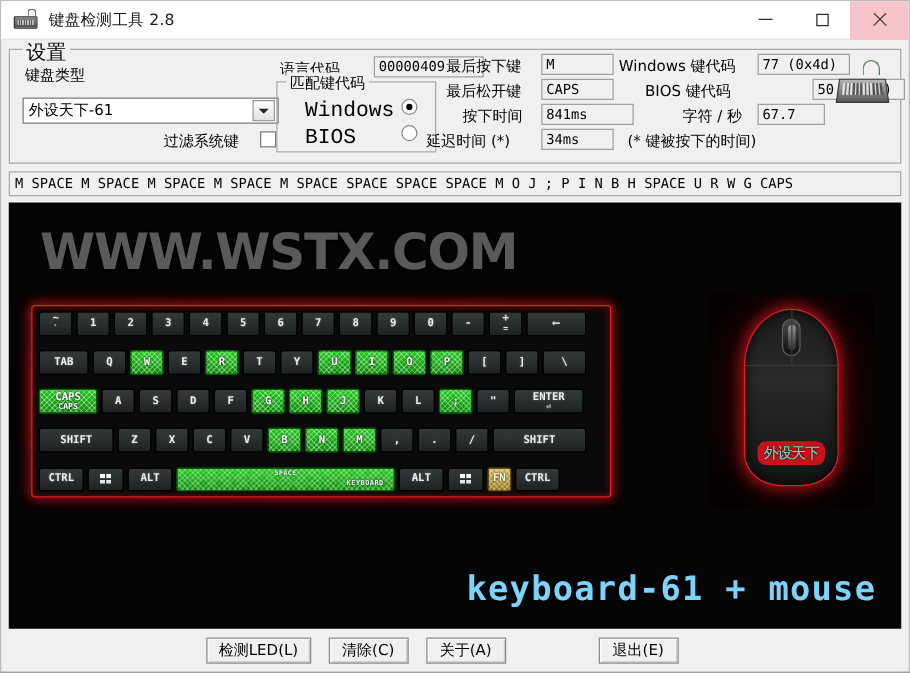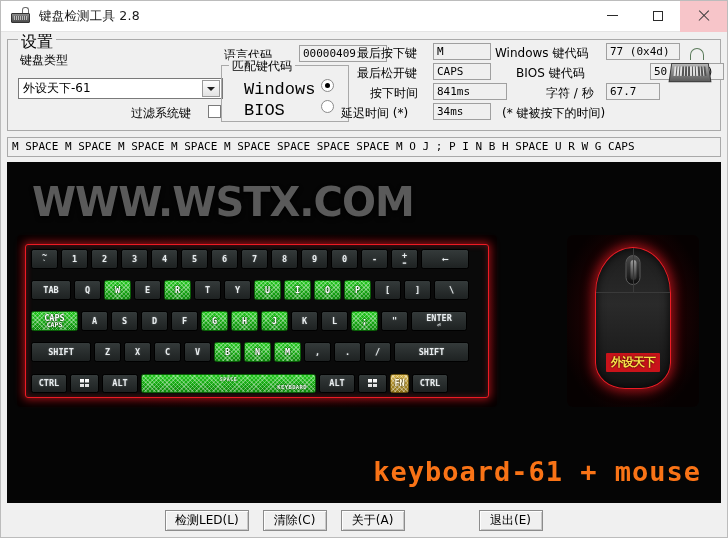--- a/index.html
+++ b/index.html
@@ -180,21 +180,21 @@
   .watermark{
     position:absolute; left:25px; top:17px;
     font-family:"DejaVu Sans","Liberation Sans",sans-serif;
     font-weight:bold; font-size:40px; letter-spacing:-1px;
     color:#5a5a5a;
     text-shadow:0 2px 4px rgba(0,0,0,.9);
   }
   .caption{
     position:absolute; right:20px; bottom:16px;
     font-family:"DejaVu Sans Mono","Liberation Mono",monospace;
-    font-weight:bold; font-size:27px; color:#f97316;
+    font-weight:bold; font-size:27px; color:#7dd3fc;
     letter-spacing:1px;
   }
 
   
   .kbwrap{
     position:absolute; left:10px; top:73px; width:480px; height:172px;
     background:radial-gradient(ellipse at 50% 50%, #3a0506 0%, #190203 48%, #060101 78%);
     border-radius:4px;
   }
   .kbboard{
@@ -293,25 +293,25 @@
     background:linear-gradient(#4a4a4a,#0e0e0e);
     border:1px solid #5c5c5c;
   }
   .mouse .wheel:after{
     content:""; position:absolute; left:4px; top:4px; width:6px; height:20px;
     border-radius:4px; background:linear-gradient(#9a9a9a,#2c2c2c);
   }
   .mouse .logo{
     position:absolute; left:50%; bottom:16px; transform:translateX(-50%);
     font-family:"DejaVu Sans","Liberation Sans",sans-serif;
-    font-size:12px; font-weight:bold;
-    color:#fde047;
+    font-size:12px; font-weight:normal;
+    color:#5eead4;
     background:#c9131a;
     padding:1px 5px;
-    border-radius:1px;
+    border-radius:7px;
     white-space:nowrap;
     letter-spacing:-1px;
     text-shadow:0 0 2px #000;
   }
 
   
   .footer{
     height:34px; min-height:34px;
     display:flex; align-items:center;
     padding:0 6px;

